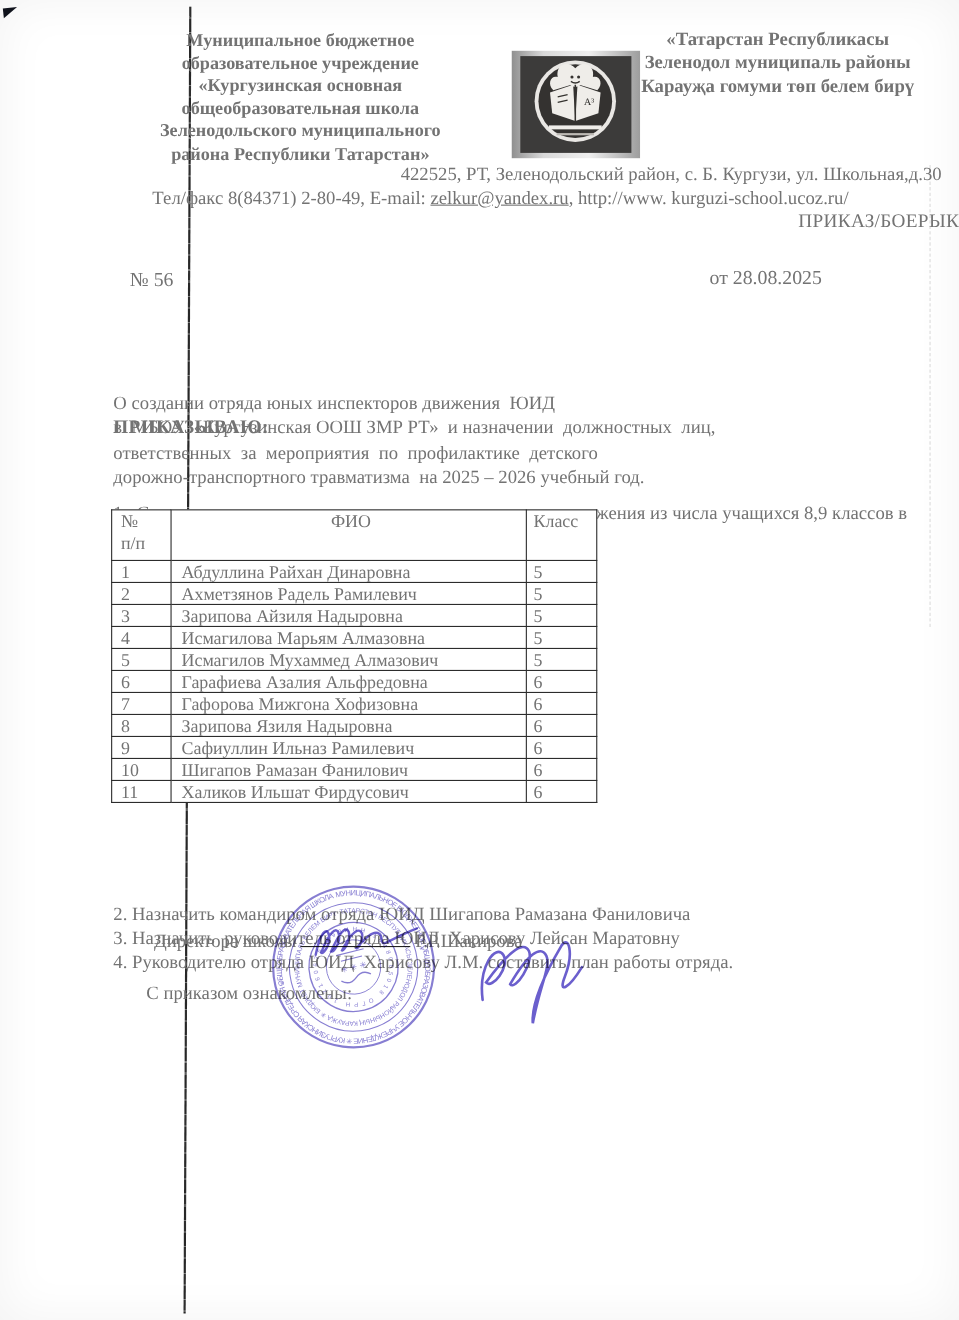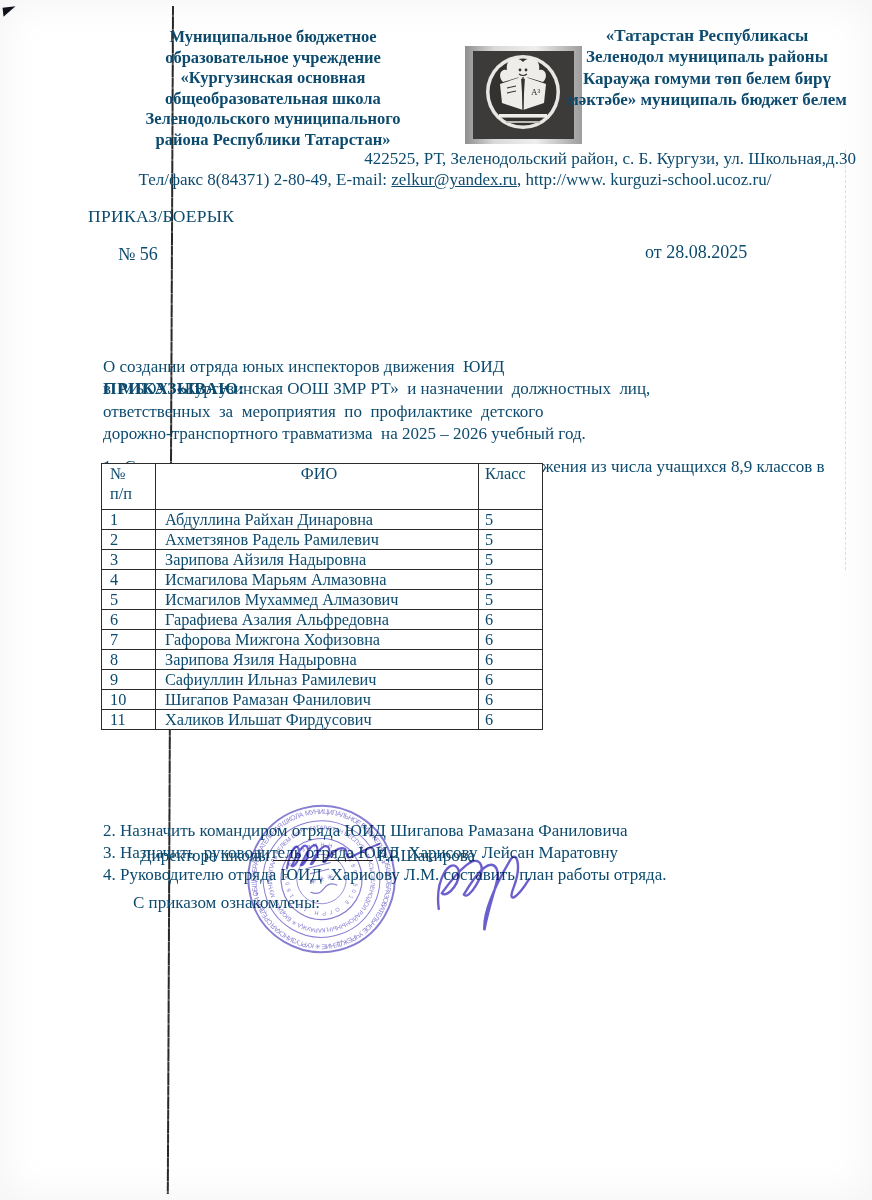--- a/index.html
+++ b/index.html
@@ -1,19 +1,19 @@
 <!DOCTYPE html>
 <html><head>
 <meta charset="utf-8">
 <style>
   html,body{margin:0;padding:0;background:#e8e8e8;}
   .page{
     position:relative; width:872px; height:1200px; margin:0 auto;
     background:#ffffff; overflow:hidden;
-    font-family:"Liberation Serif", serif; color:#0c4a6e;
+    font-family:"Liberation Serif", serif; color:#737373;
     box-shadow: inset 0 0 45px rgba(0,0,0,0.05);
   }
   .abs{position:absolute;}
   
   .corner-mark{left:3px; top:7px; width:0; height:0;
     border-top:9px solid #10131c; border-right:13px solid transparent; transform:rotate(-6deg);}
   .scanline{left:172px; top:6px; width:2px; height:1188px; opacity:.92;
     transform:rotate(0.25deg); transform-origin:top center;
     background:repeating-linear-gradient(180deg,#1c1c1c 0 9px,#4d4d4d 9px 11px,#141414 11px 23px,#6e6e6e 23px 24px);}
   .artifact-right{left:845px; top:150px; width:1px; height:420px;
@@ -21,21 +21,21 @@
   
   .org-left{left:118px; top:27px; width:310px; text-align:center;
     font-weight:700; font-size:16.5px; line-height:20.6px;}
   .org-right{left:548px; top:25px; width:318px; text-align:center;
     font-weight:700; font-size:17px; line-height:21.3px;}
   .logo{left:427px; top:46px;padding-left:38px;}
   .addr{left:76px; top:149px; width:780px; text-align:right; font-size:17px;}
   .contact{left:60px; top:170px; width:790px; text-align:center; font-size:17px;}
   .contact a{color:inherit; text-decoration:underline; cursor:pointer;}
   
-  .title{left:88px; top:206px; width:784px; text-align:left; font-size:17.5px; letter-spacing:.3px;}
+  .title{left:88px; top:190px; width:784px; text-align:right; font-size:17.5px; letter-spacing:.3px;}
   .order-num{left:118px; top:244px; font-size:18px;}
   .order-date{left:645px; top:242px; font-size:18px;}
   
   .subject{left:103px; top:288px; font-size:17px; line-height:22.5px; white-space:pre;}
   .resolution{left:103px; top:378px; font-size:17.5px; font-weight:700; letter-spacing:.3px;}
   .item1{left:103px; top:411px; font-size:17px; line-height:22.5px; white-space:pre;}
   .item1 .l2{margin-left:36px;}
   
   table.roster{left:101px; top:463px; border-collapse:collapse; font-size:16.3px; background:#fff;}
   .roster th,.roster td{border:1.6px solid #2c2c2c; font-weight:400; padding:0 5px; text-align:left; vertical-align:top;}
@@ -103,21 +103,20 @@
       <rect x="34" y="68" width="48" height="3.6" fill="#efede9"></rect>
       <rect x="41" y="75" width="34" height="2" fill="#bdbab5"></rect>
     </svg>
   </div>
 
   <div class="abs org-right">
 
   <div>«Татарстан Республикасы</div>
       <div>Зеленодол муниципаль районы</div>
       <div>Карауҗа гомуми төп белем бирү</div>
-      <div>мәктәбе» муниципаль бюджет белем</div>
     </div>
 
   <div class="abs addr">422525, РТ, Зеленодольский район, с. Б. Кургузи, ул. Школьная,д.30</div>
 
   <div class="abs contact"><span>Тел/факс 8(84371) 2-80-49, E-mail: </span><a>zelkur@yandex.ru</a><span>, http://www. kurguzi-school.ucoz.ru/</span></div>
 
   <div class="abs title">ПРИКАЗ/БОЕРЫК</div>
   <div class="abs order-num">№ 56</div>
   <div class="abs order-date">от 28.08.2025</div>
 

